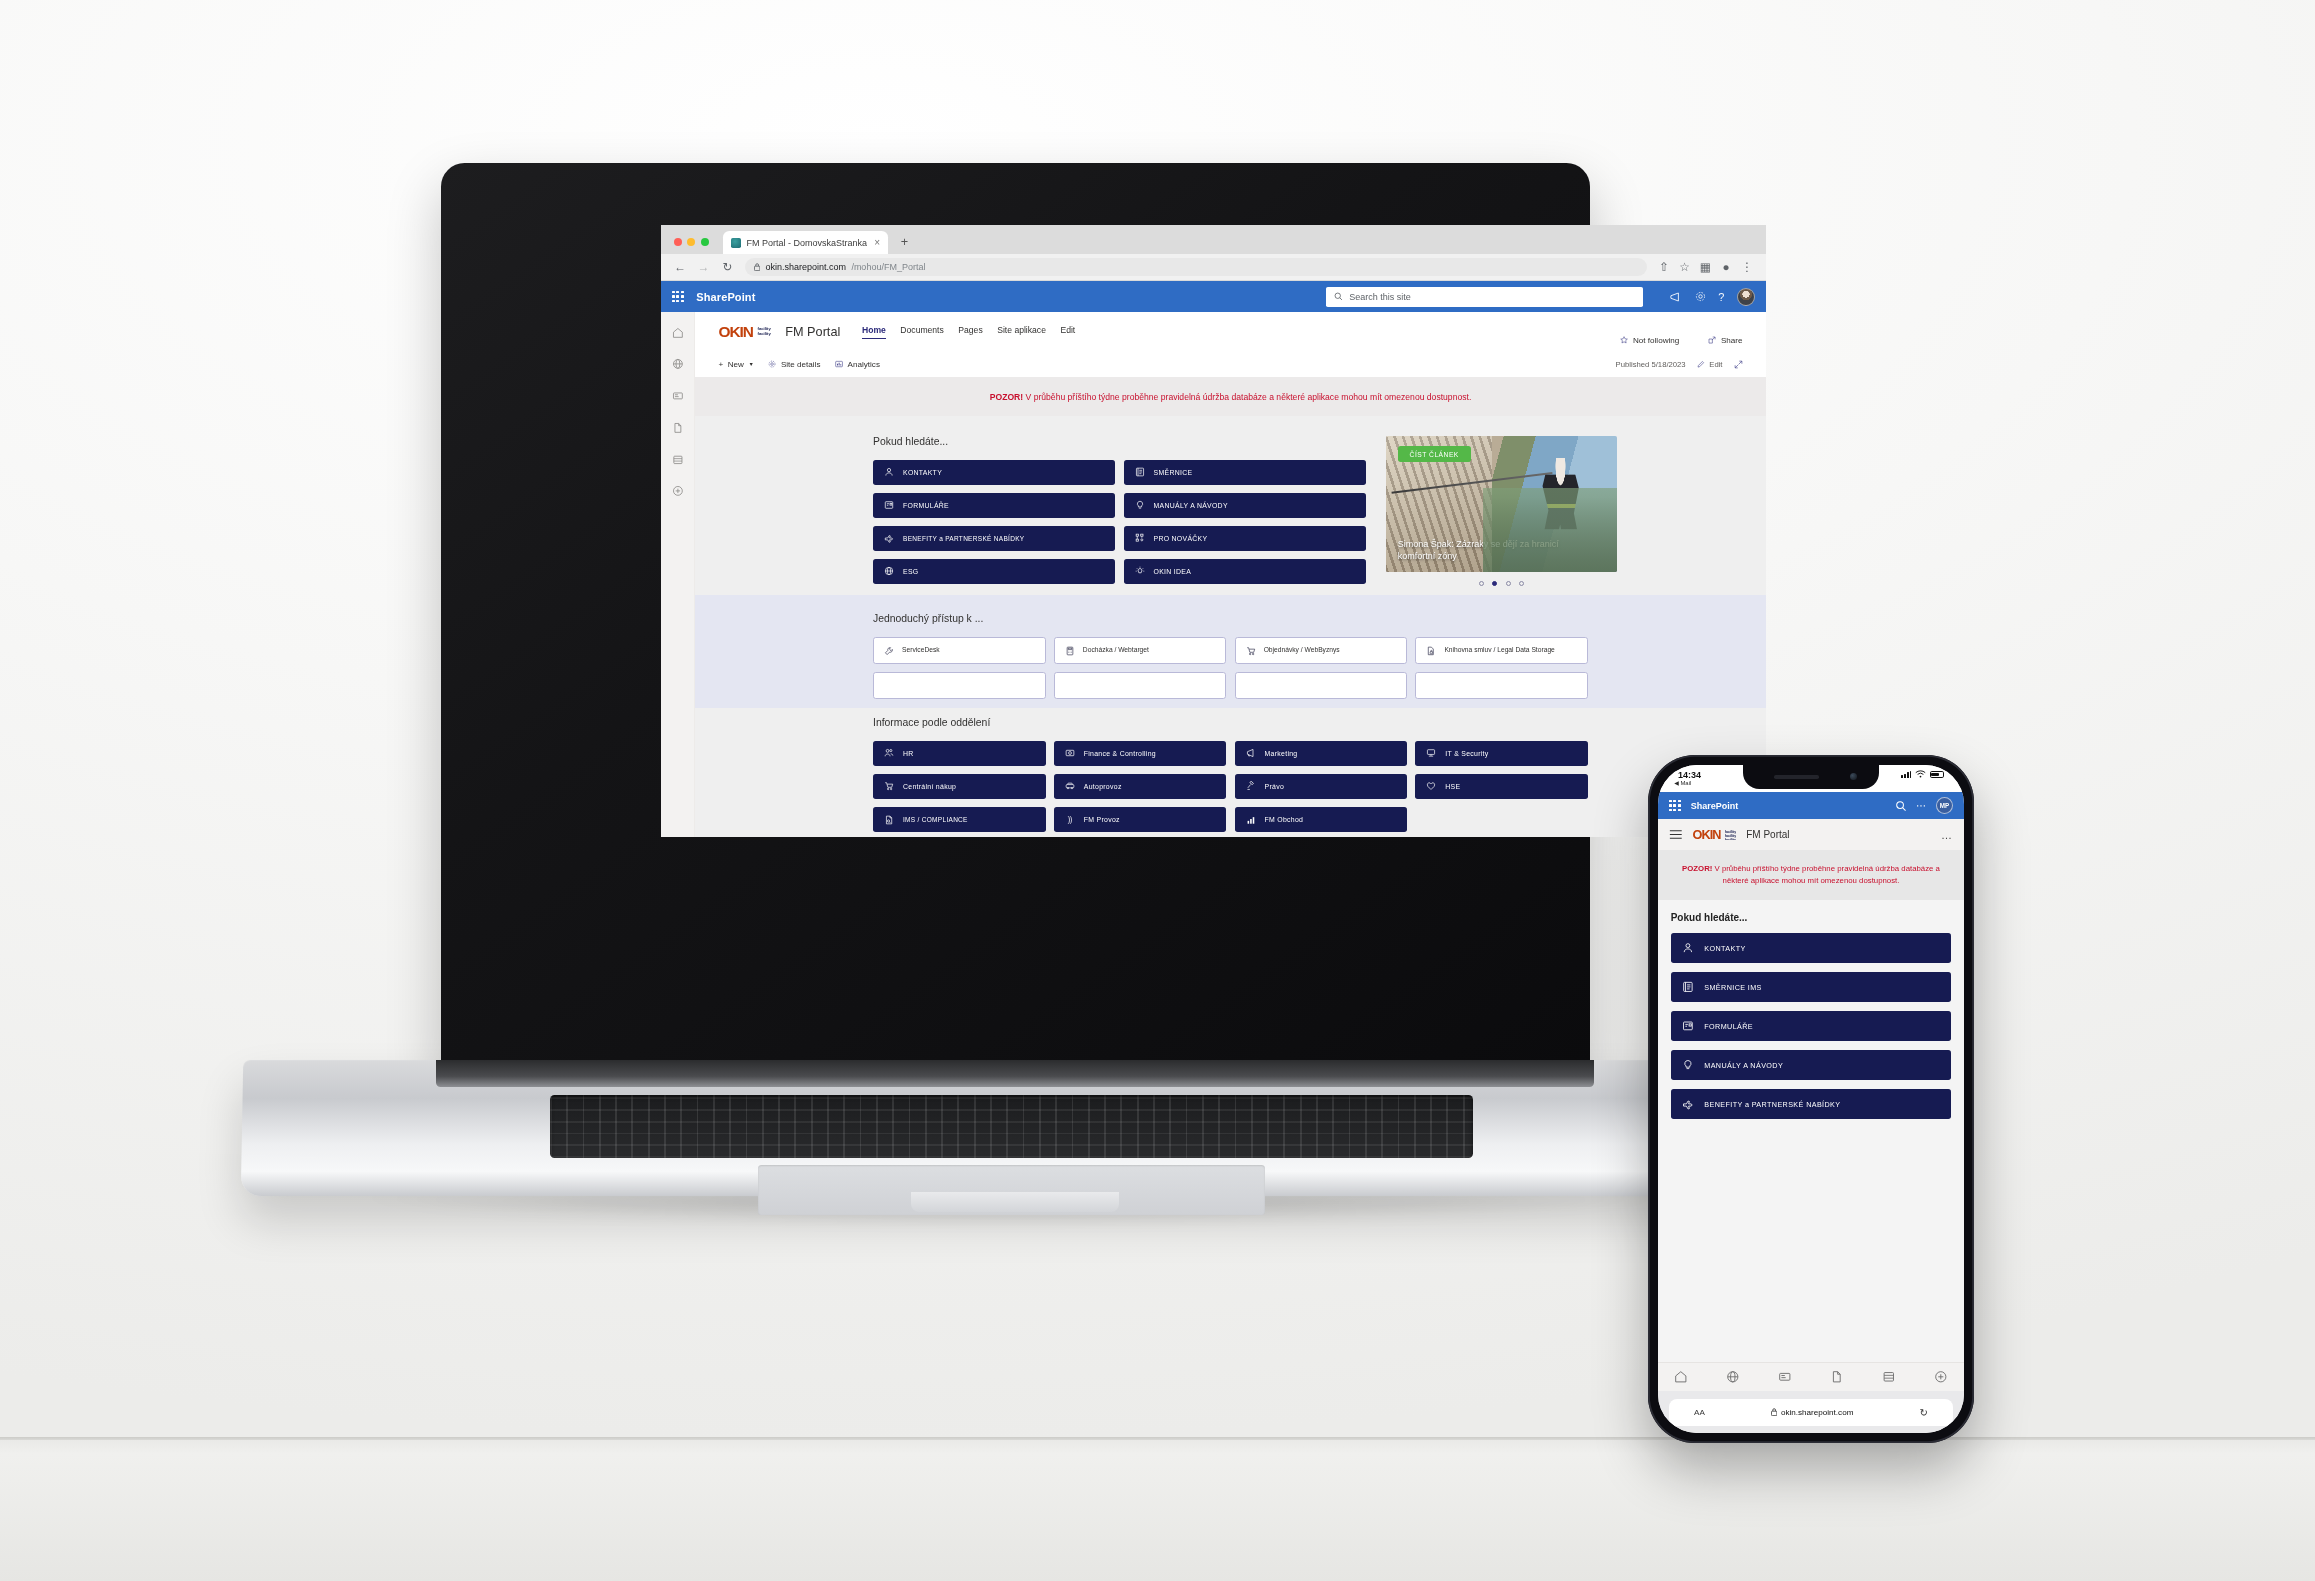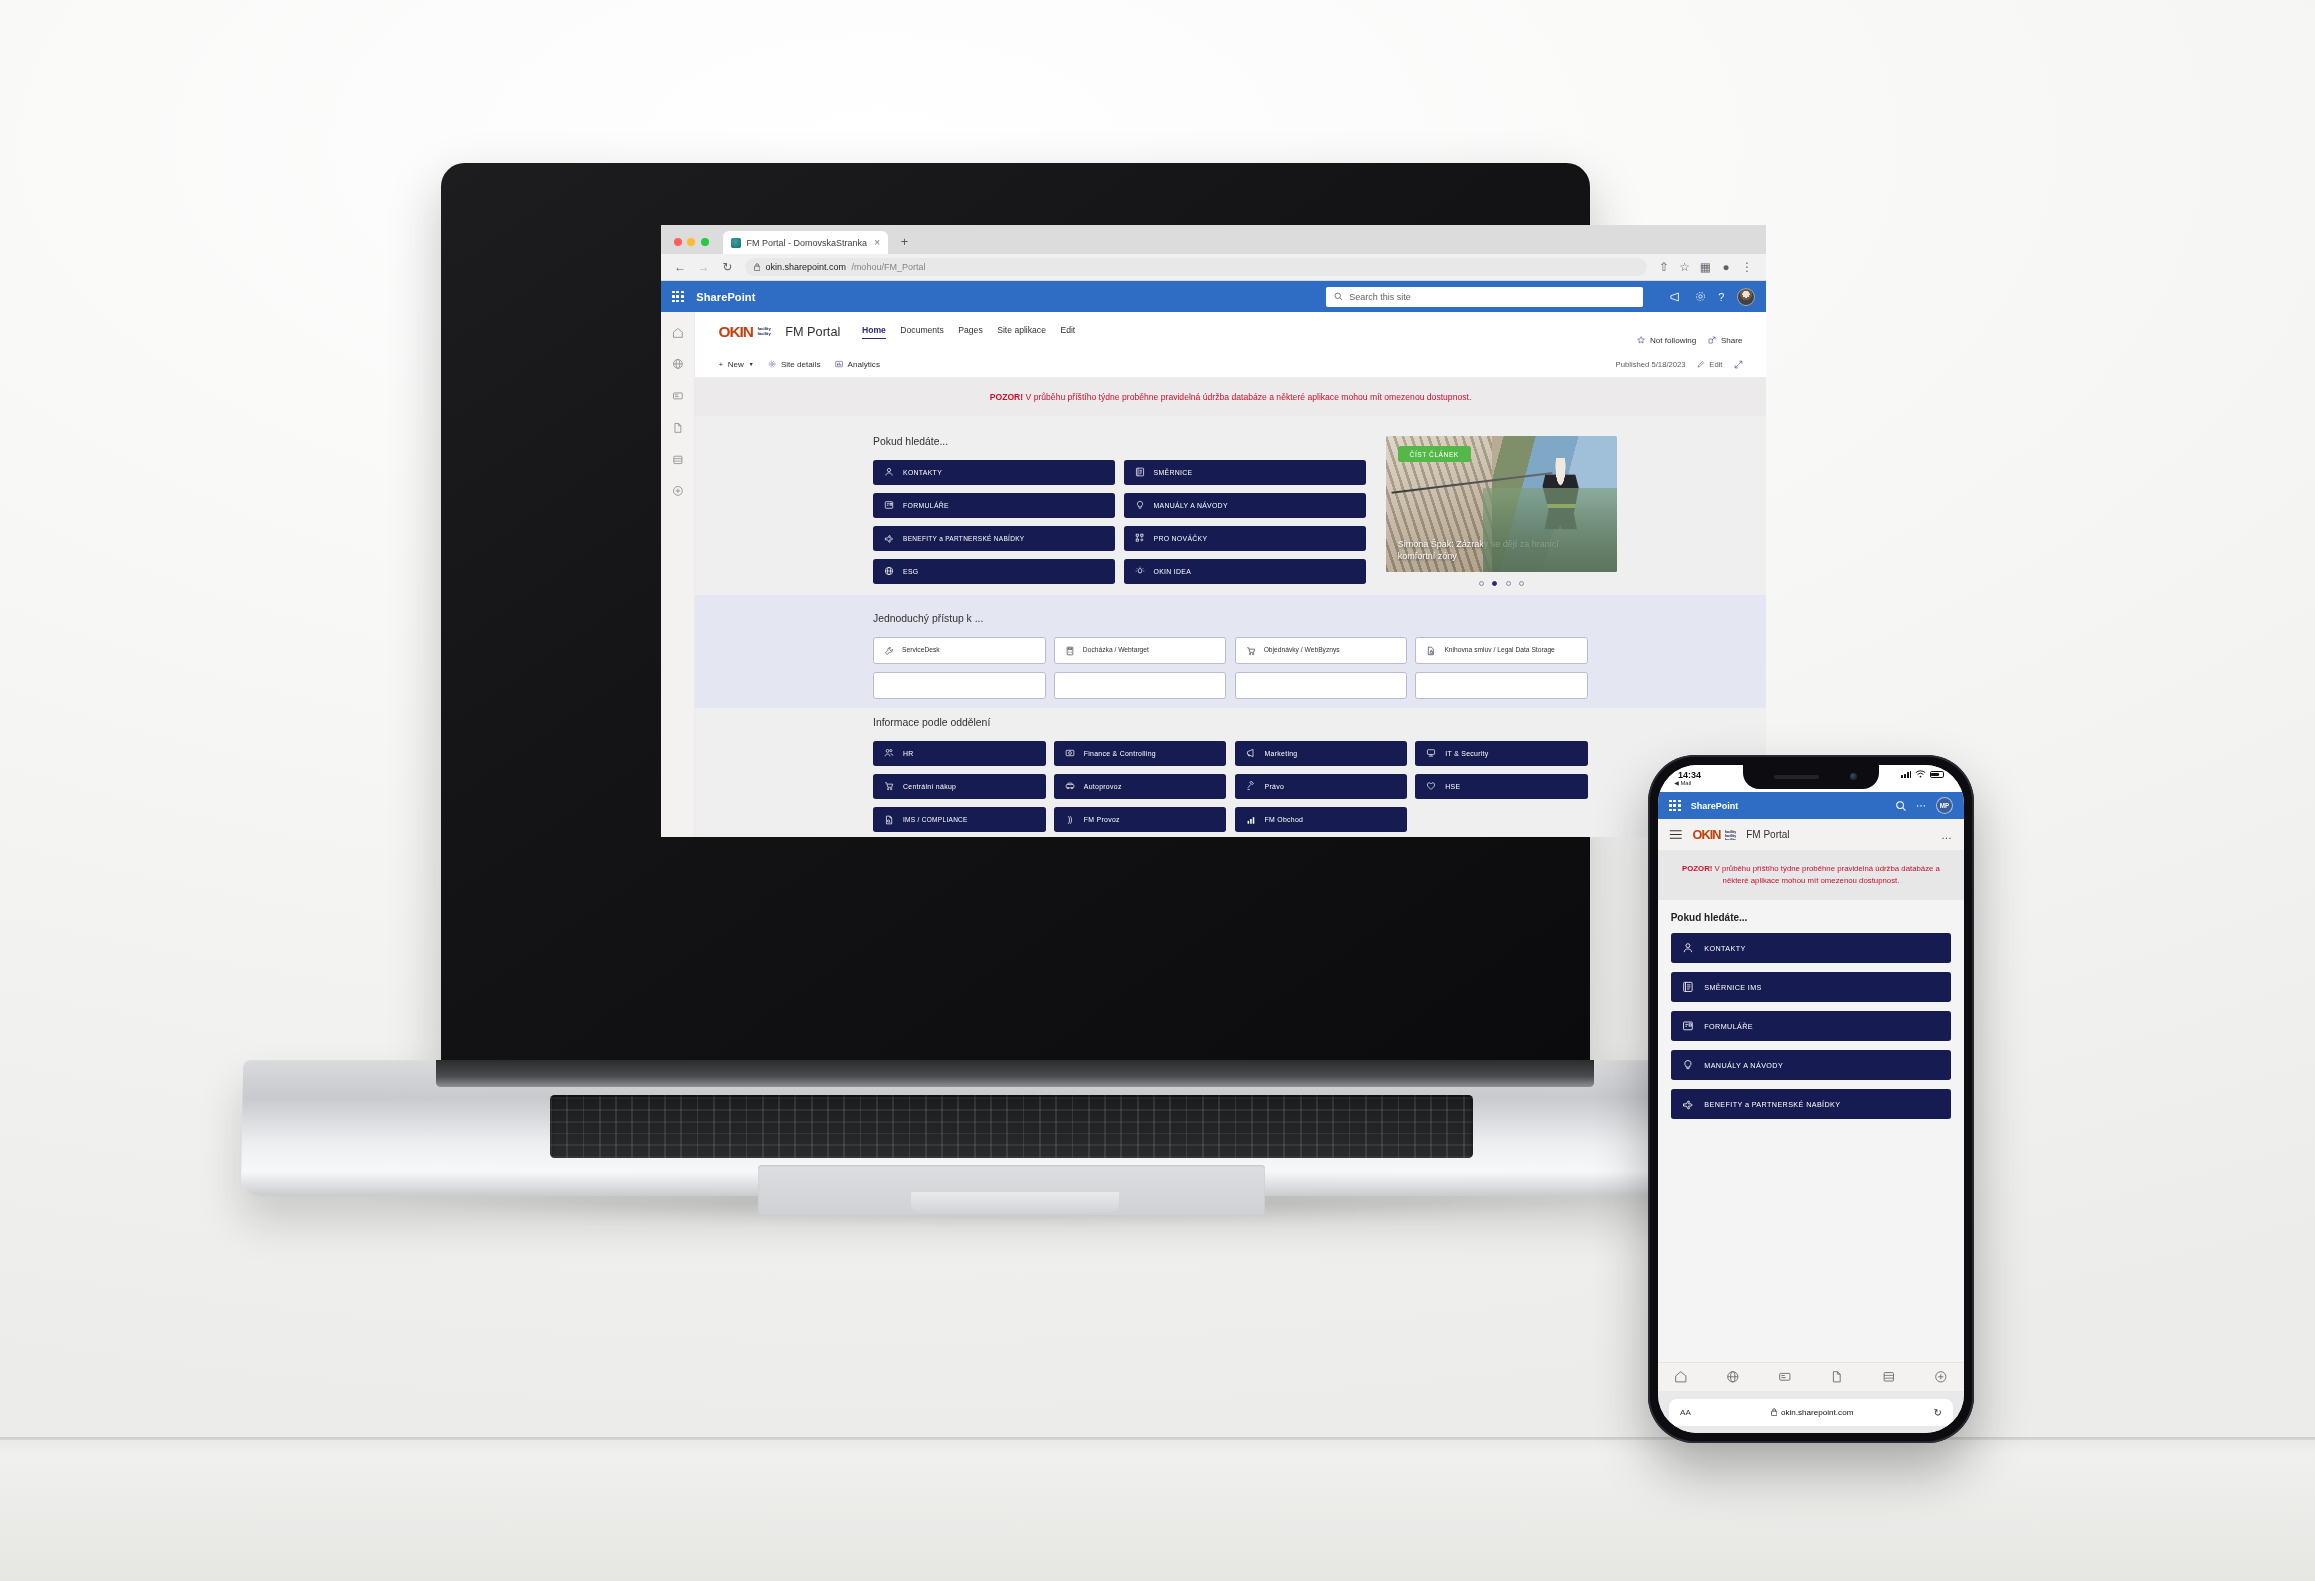--- a/index.html
+++ b/index.html
@@ -148,21 +148,21 @@
   }
   .okin-logo { display:flex; align-items:center; gap:4.5px; }
   .okin-word { font-size:15.4px; font-weight:800; color:#c2410c; letter-spacing:-1px;
     font-family:"Liberation Sans", sans-serif; }
   .okin-sub { display:flex; flex-direction:column; font-size:4.2px; line-height:1.25;
     color:#141b4d; font-weight:700; overflow:hidden; height:11.8px; }
   .site-title { font-size:12.7px; color:#323130; font-weight:400; }
   .site-nav { display:flex; gap:14.5px; margin-left:7.2px; }
   .nav-item { font-size:8.6px; color:#323130; padding-bottom:2.7px; white-space:nowrap; }
   .nav-item.active { color:#2b2a7a; border-bottom:1.8px solid #2b2a7a; font-weight:600; }
-  .hdr-right { margin-left:auto; display:flex; align-items:center; gap:12px;
+  .hdr-right { margin-left:auto; display:flex; align-items:center; gap:29px;
     font-size:8.1px; color:#323130;margin-top:16px; }
   .hdr-right span.lbl { white-space:nowrap; }
 
   .cmd-bar {
     height:25px; display:flex; align-items:center; gap:14.5px; padding:0 23.5px;
     font-size:8.1px; color:#323130; border-bottom:0.9px solid transparent;
   }
   .cmd { display:flex; align-items:center; gap:4.5px; white-space:nowrap; }
   .cmd-right { margin-left:auto; display:flex; align-items:center; gap:11px; font-size:7.7px; color:#605e5c; }
 
@@ -292,21 +292,21 @@
   .ph-appbar {
     height:29px; background:#f3f2f1; display:flex; align-items:center;
     justify-content:space-between; padding:0 16.3px; border-top:0.9px solid #e6e4e2;
   }
   .ph-appbar .rail-ic { color:#6e6e6e; }
   .ph-safari {
     height:42px; background:#e9e9eb; display:flex; align-items:center; padding:0 11px;
   }
   .safari-pill {
     flex:1; height:27px; background:#fff; border-radius:8.1px; display:flex; align-items:center;
-    padding:0 11px; font-size:8.1px; color:#111; position:relative;
+    padding:0 25px; font-size:8.1px; color:#111; position:relative;
   }
   .safari-aa { font-size:8.1px; color:#333; }
   .safari-url { flex:1; text-align:center; display:flex; align-items:center; justify-content:center; gap:3.6px; }
   .safari-reload { font-size:10px; color:#333; }
 
   svg { display:block; }
 </style>
 </head>
 <body>
 

